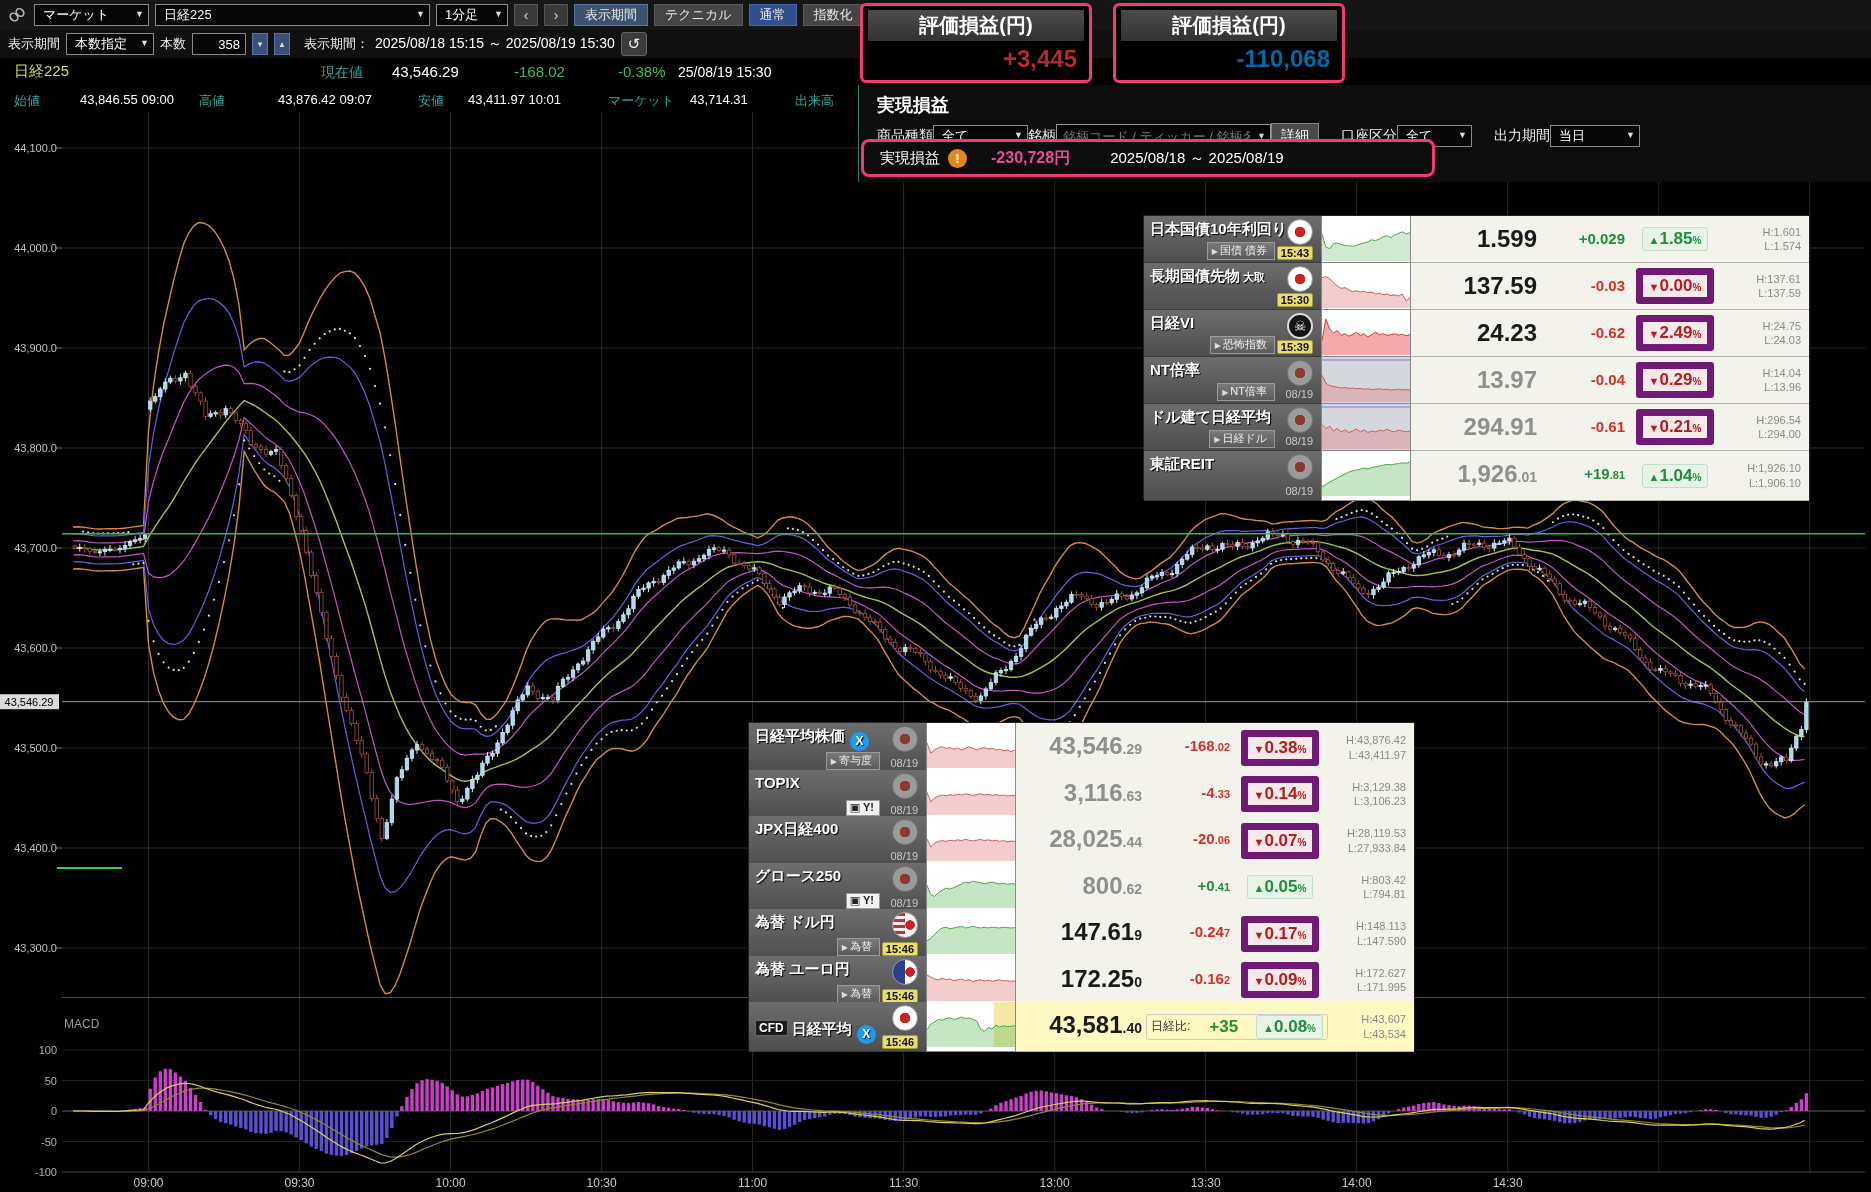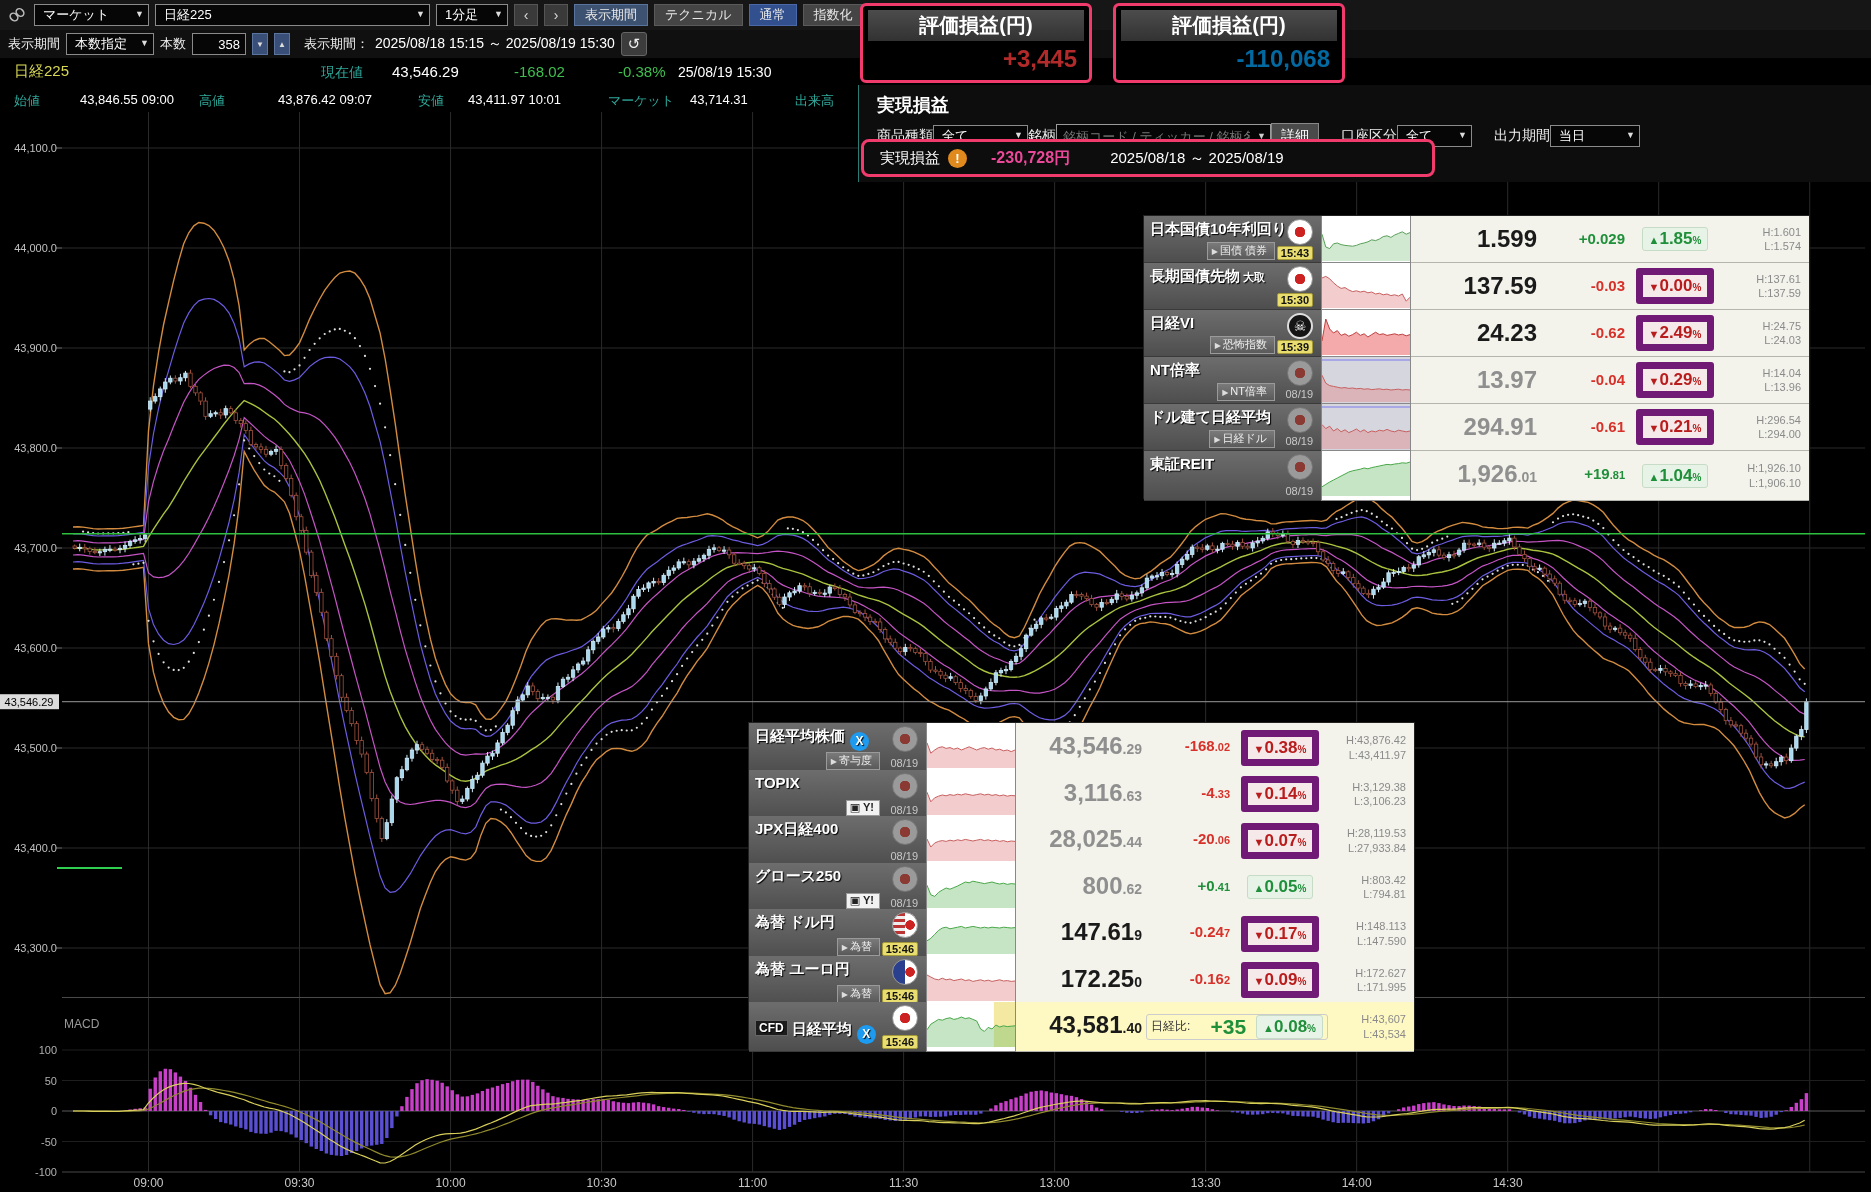--- a/index.html
+++ b/index.html
@@ -88,21 +88,21 @@
 .up{color:#1f8f3a;}.down{color:#d7312a;}
 .bwrap{display:flex;align-items:center;justify-content:center;}
 .badge{border-radius:3px;padding:1px 6px;font-size:17px;font-weight:bold;white-space:nowrap;}
 .badge .tri{font-size:11px;}
 .badge .pc{font-size:10px;}
 .badge.down{background:#f5e9e9;border:7px solid #701a75;color:#b91c1c;}
 .badge.up{background:#e8f3e8;border:1px solid #c6dcc6;color:#1f8f3a;}
 .hl{display:flex;flex-direction:column;justify-content:center;align-items:flex-end;padding-right:8px;font-size:11px;color:#8a8a8a;line-height:1.3;white-space:nowrap;}
 .nkbox{grid-column:4/6;margin:7px 2px;background:#fff;border:1px solid #ccc;border-radius:3px;display:flex;align-items:center;padding:0 4px;}
 .nkbox .nkl{color:#333;font-size:12px;}
-.nkbox .nkv{color:#1f8f3a;font-size:21px;font-weight:bold;flex:1;text-align:right;margin-right:10px;}
+.nkbox .nkv{color:#1f8f3a;font-size:17px;font-weight:bold;flex:1;text-align:right;margin-right:18px;}
 </style>
 </head>
 <body>
 
 <div id="app">
   <svg id="chart" width="1871" height="1192">
       <line x1="62" x2="1865" y1="148" y2="148" stroke="#2a2a2a"></line>
       <line x1="56" x2="62" y1="148" y2="148" stroke="#777"></line>
       <text x="57" y="152" fill="#c0c0c0" font-size="11" text-anchor="end">44,100.0</text>
       <line x1="62" x2="1865" y1="248" y2="248" stroke="#2a2a2a"></line>

